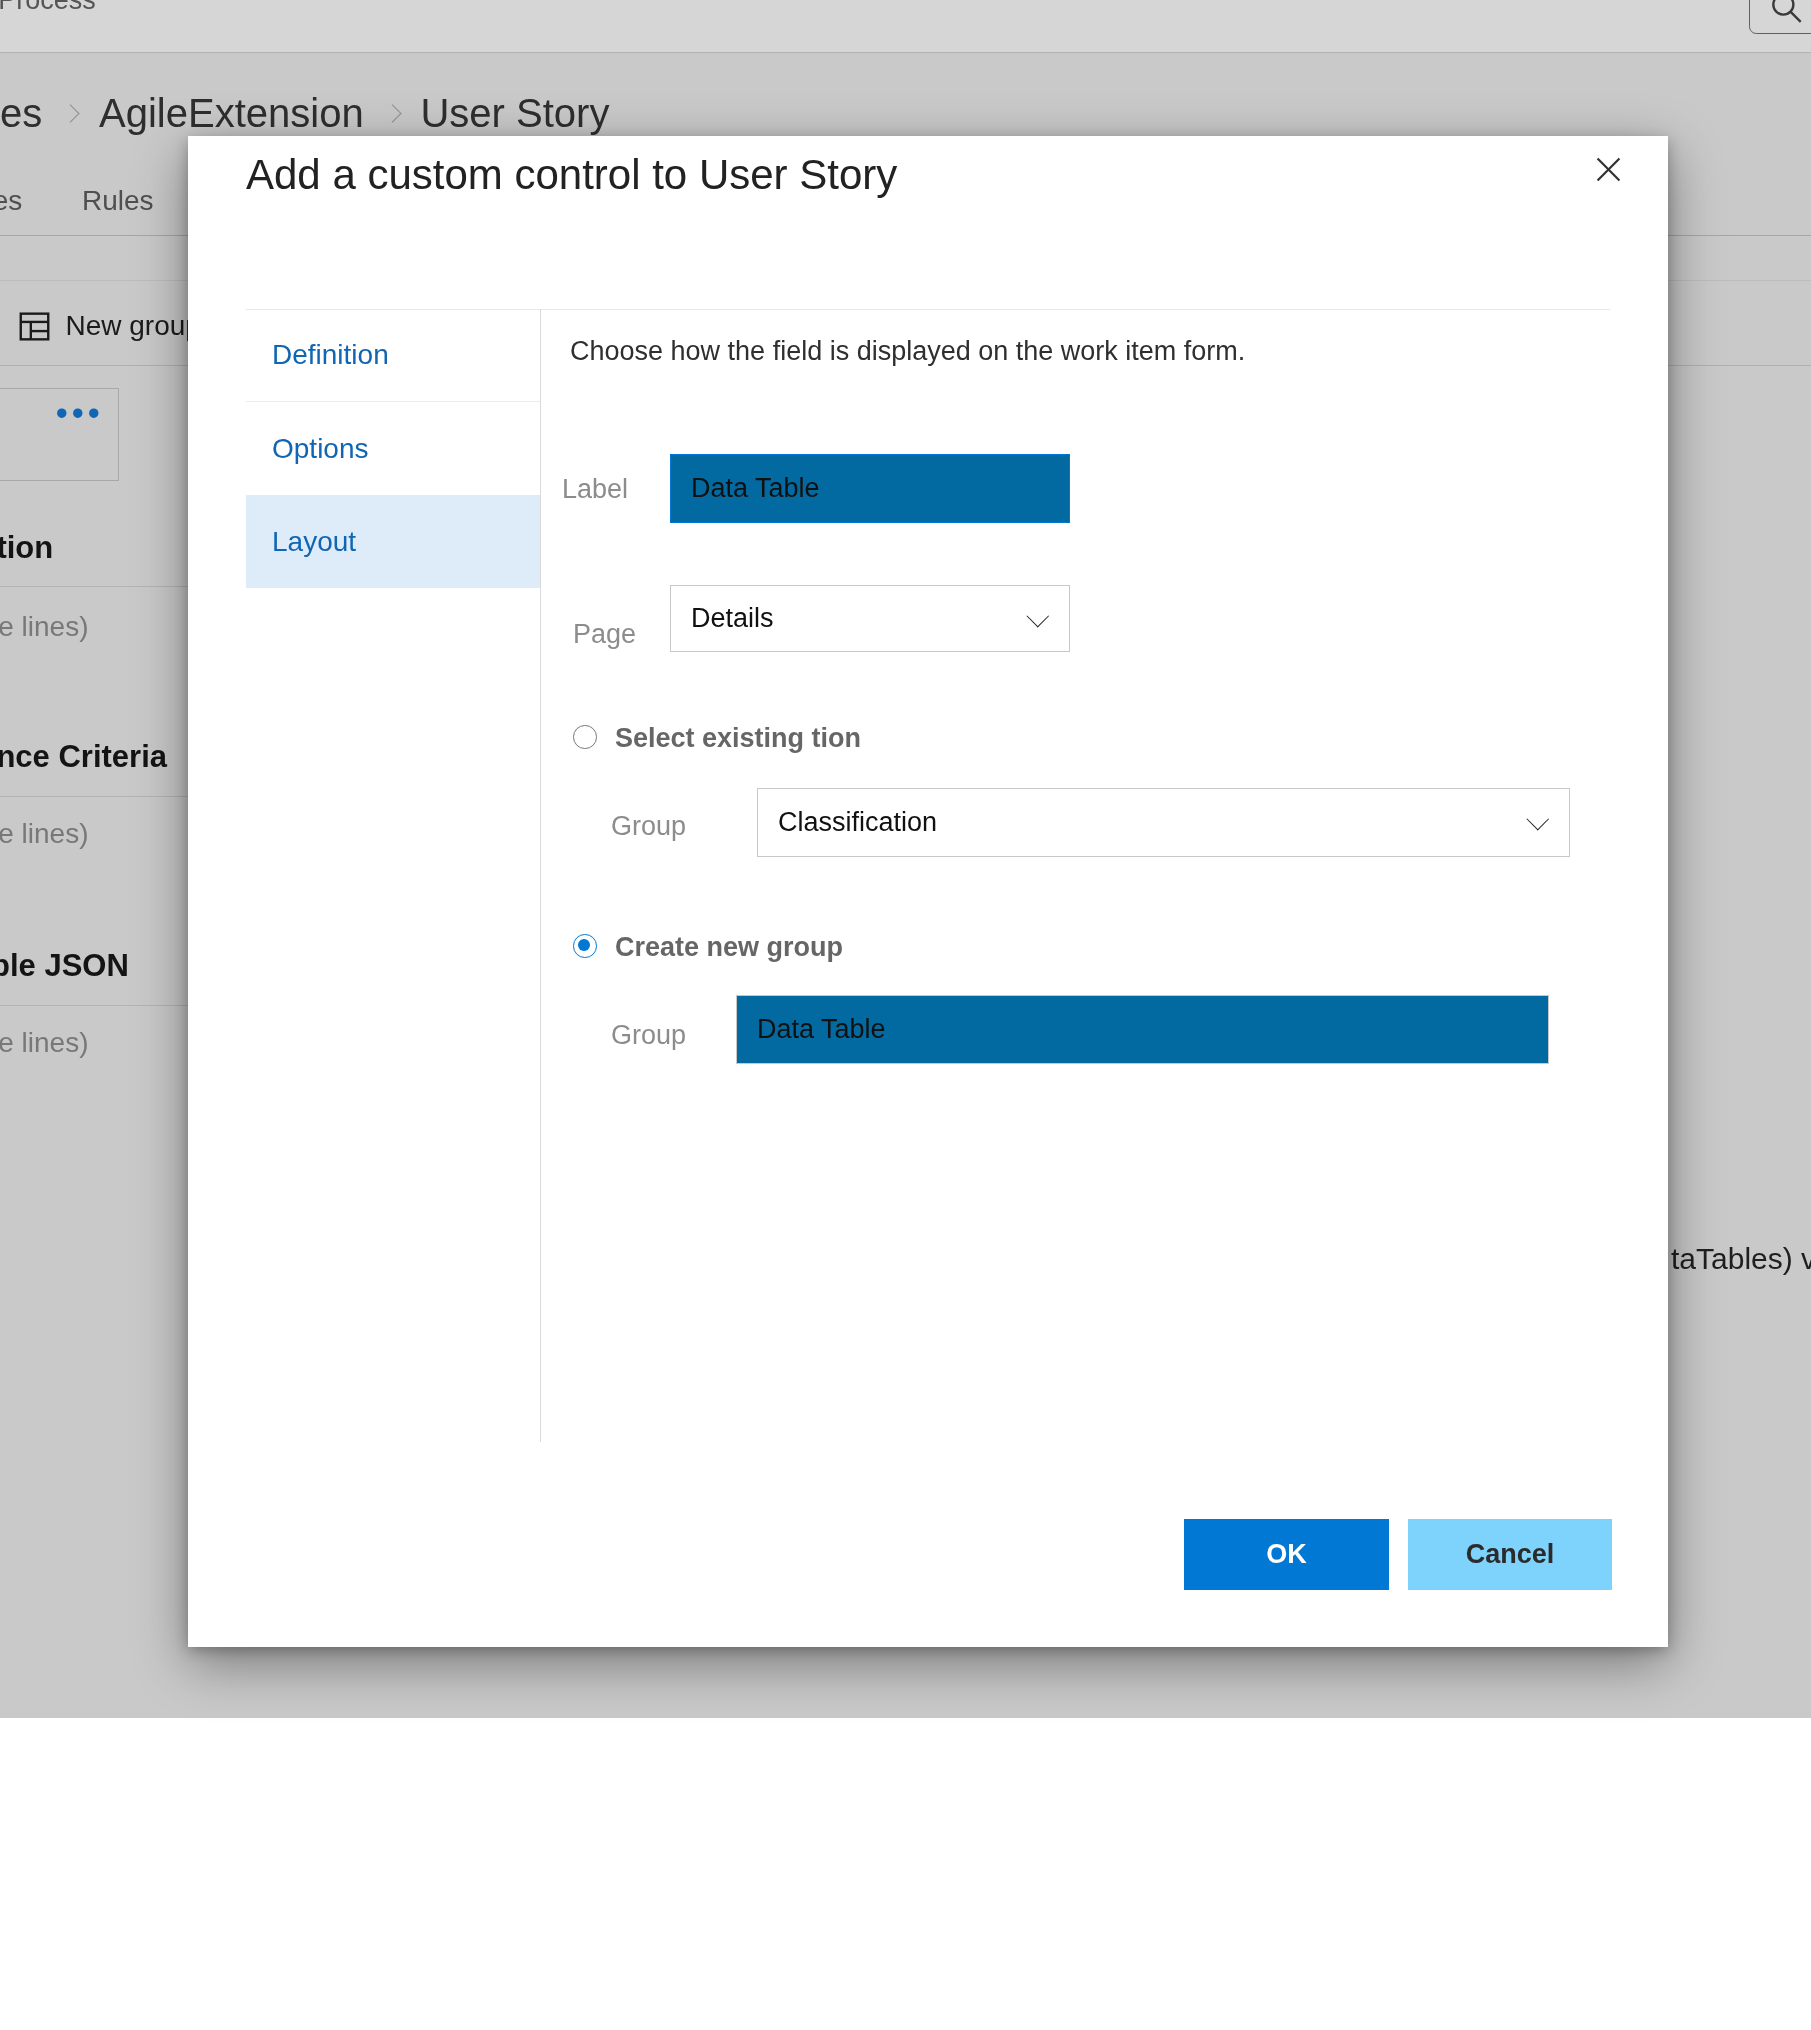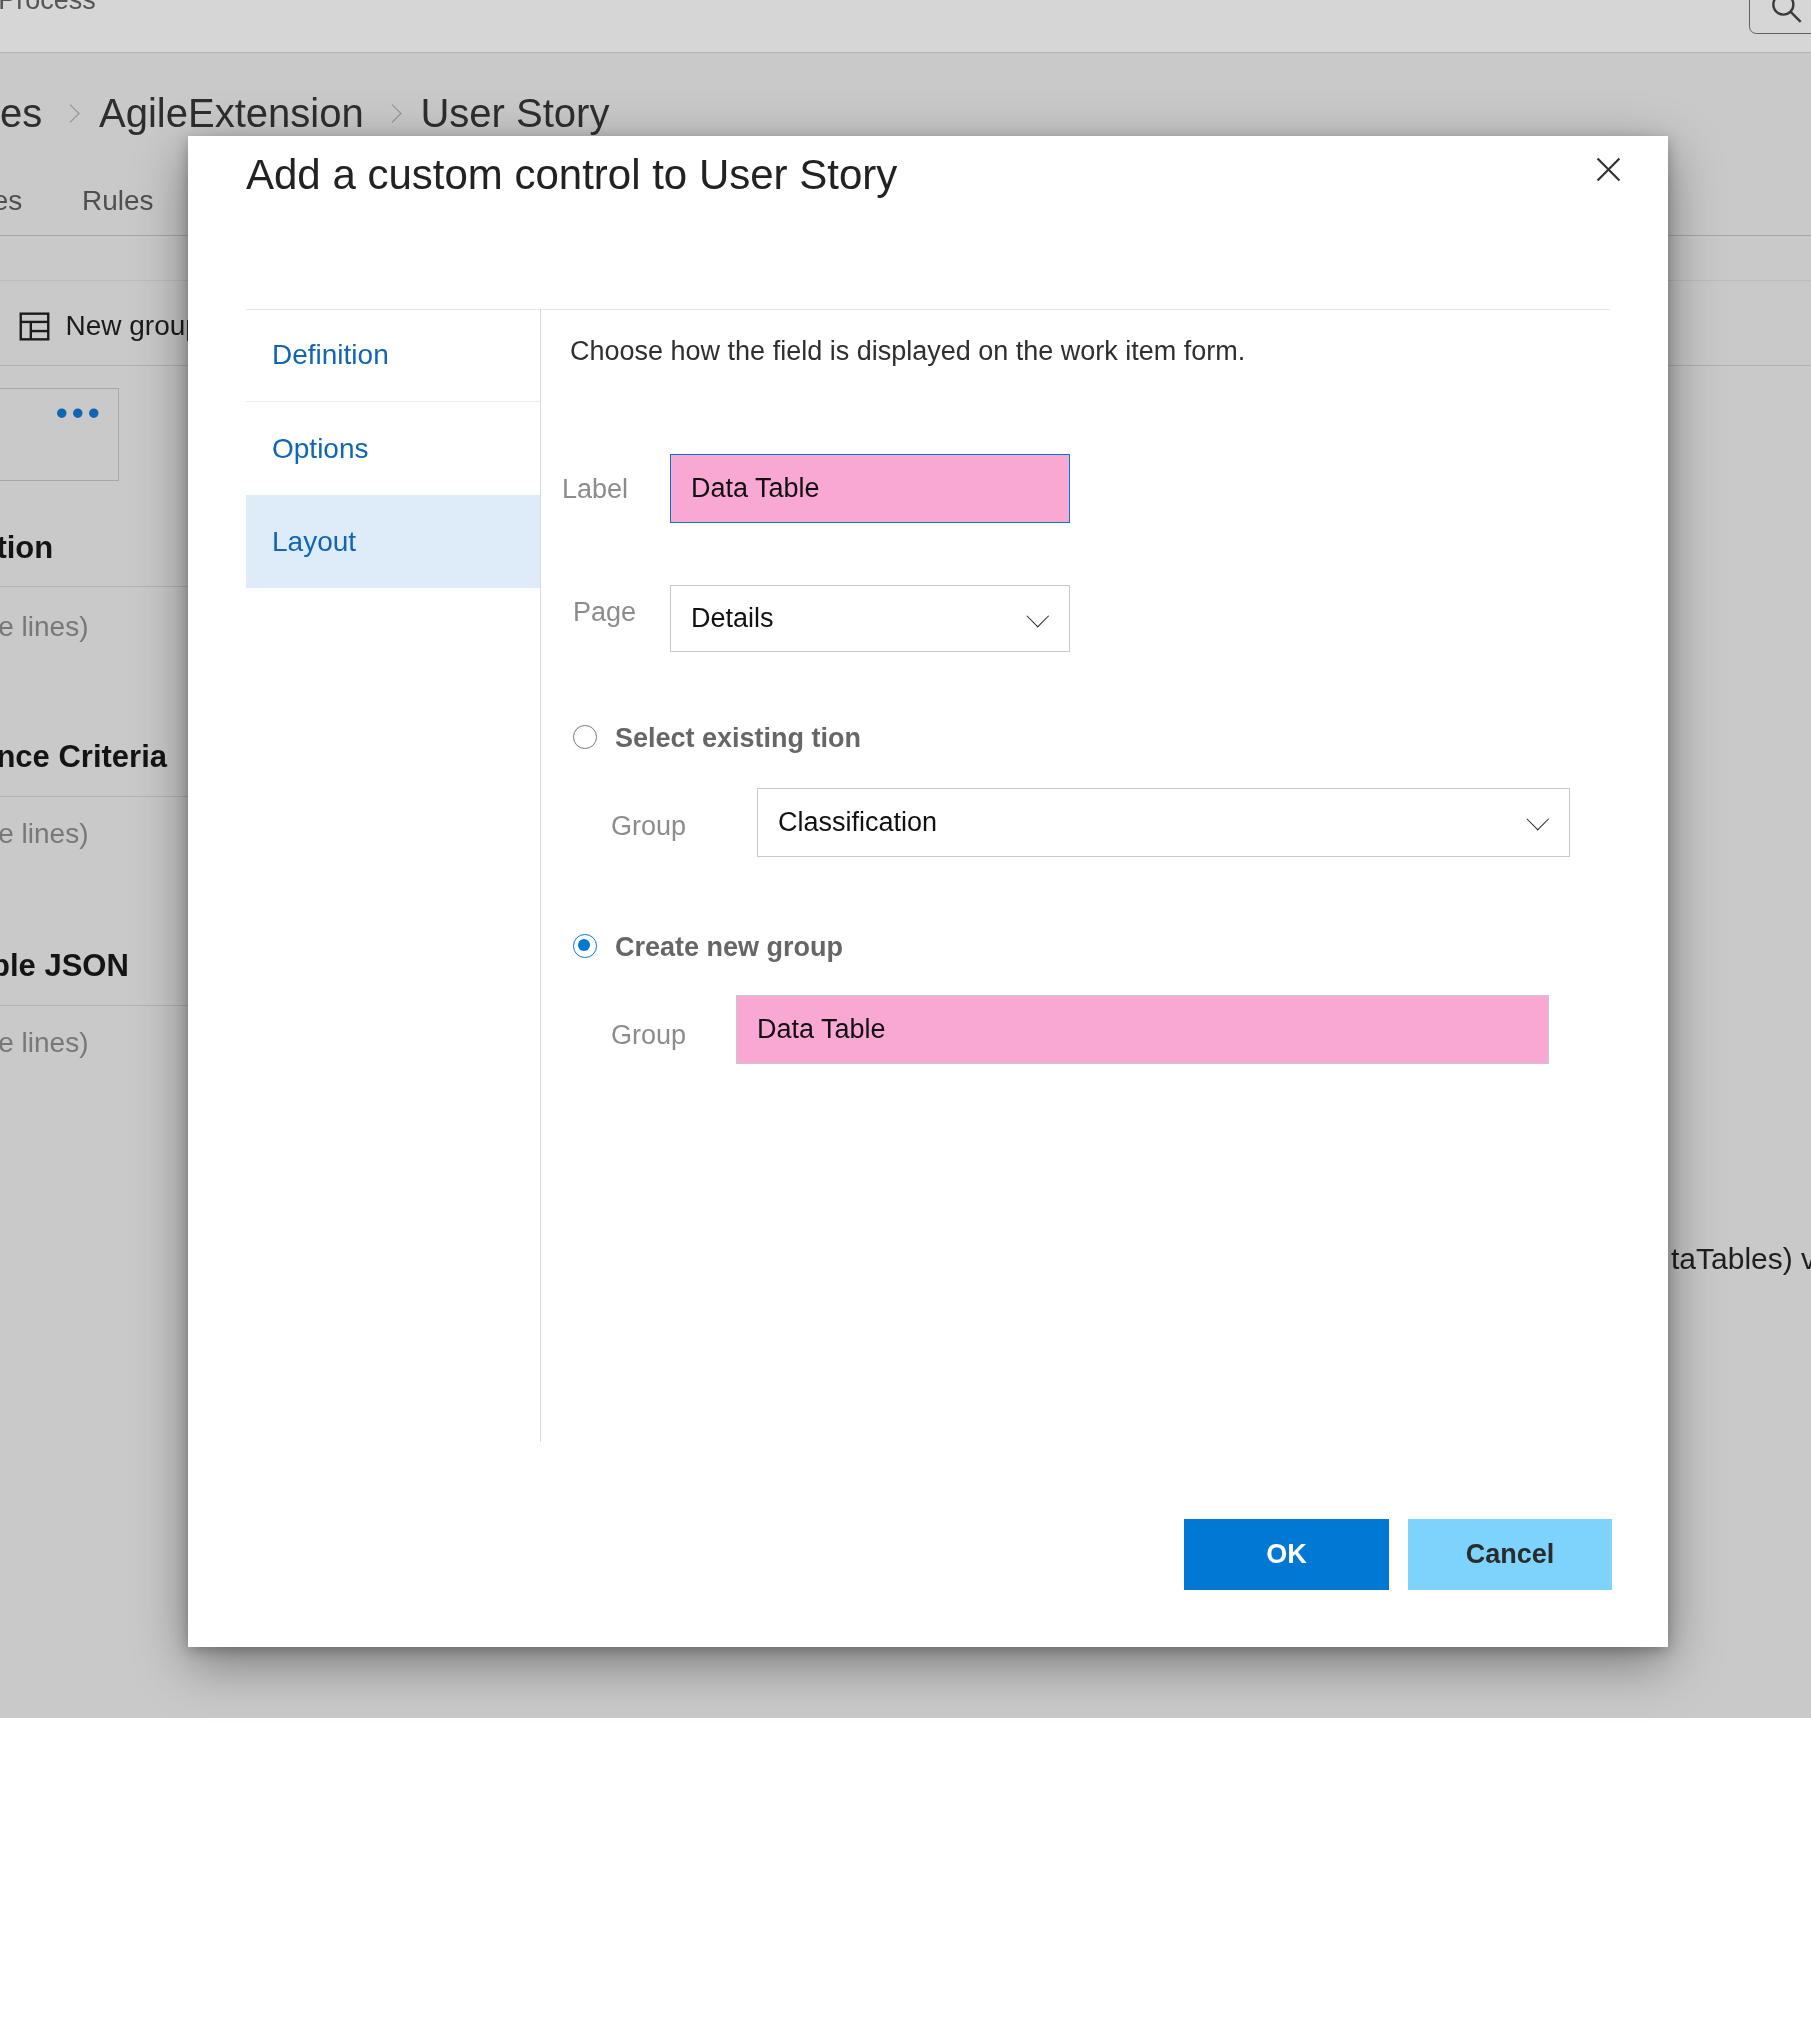--- a/index.html
+++ b/index.html
@@ -60,26 +60,26 @@
   #tab-rail{left:58px;top:173px;width:294px;}
   .dtab{height:93px;display:flex;align-items:center;padding-left:26px;box-sizing:border-box;
         font-size:28px;color:#1066b4;cursor:pointer;}
   .dtab.first{border-bottom:0.9px solid #ececec;}
   .dtab.sel{background:#deecf9;}
 
   #d-heading{left:382px;top:200px;font-size:27px;color:#2f2f2f;white-space:nowrap;}
 
   .fldlabel{font-size:27px;color:#8c8c8c;text-align:right;width:148px;white-space:nowrap;}
   #lbl-label{left:292px;top:338px;}
-  #lbl-page{left:300px;top:461px;}
+  #lbl-page{left:300px;top:483px;}
   #lbl-group1{left:350px;top:675px;}
   #lbl-group2{left:350px;top:884px;}
 
   .txtinput{box-sizing:border-box;font-family:inherit;font-size:27px;color:#111;
-            padding:0 20px;background:#f9a8d4;outline:none;}
+            padding:0 20px;background:#0369a1;outline:none;}
   #input-label{left:482px;top:318px;width:400px;height:69px;border:1.8px solid #0078d4;}
   #input-group2{left:548px;top:859px;width:813px;height:69px;border:0.9px solid #c8c8c8;}
 
   .ddl{box-sizing:border-box;background:#fff;border:0.9px solid #c8c8c8;display:flex;align-items:center;
        padding:0 20px;font-size:27px;color:#111;cursor:pointer;}
   #select-page{left:482px;top:449px;width:400px;height:67px;}
   #select-group1{left:548px;top:652px;width:813px;height:69px;margin-left:21px;}
   .chev-d{width:14.5px;height:14.5px;border-right:1.8px solid #222;border-bottom:1.8px solid #222;
           transform:rotate(45deg);position:absolute;right:23.6px;top:22px;}
 

